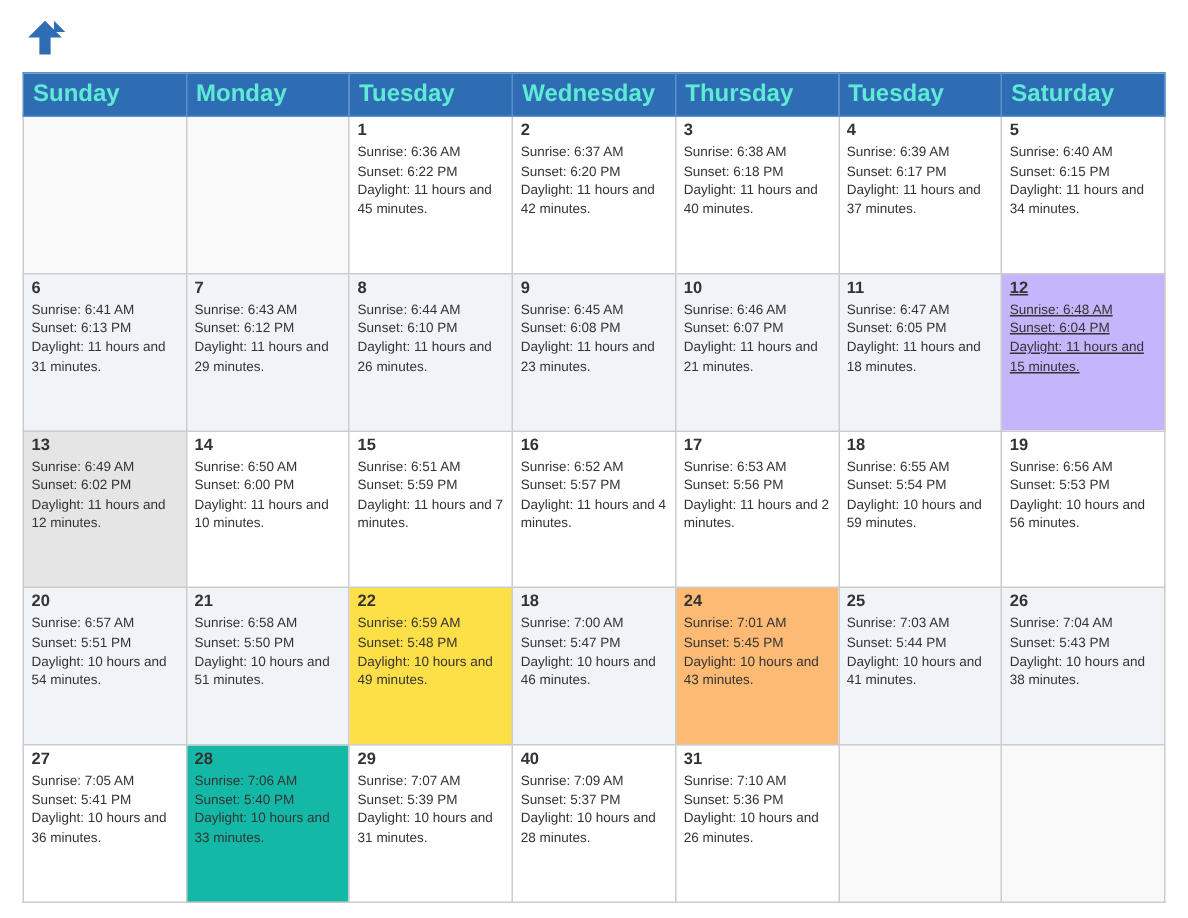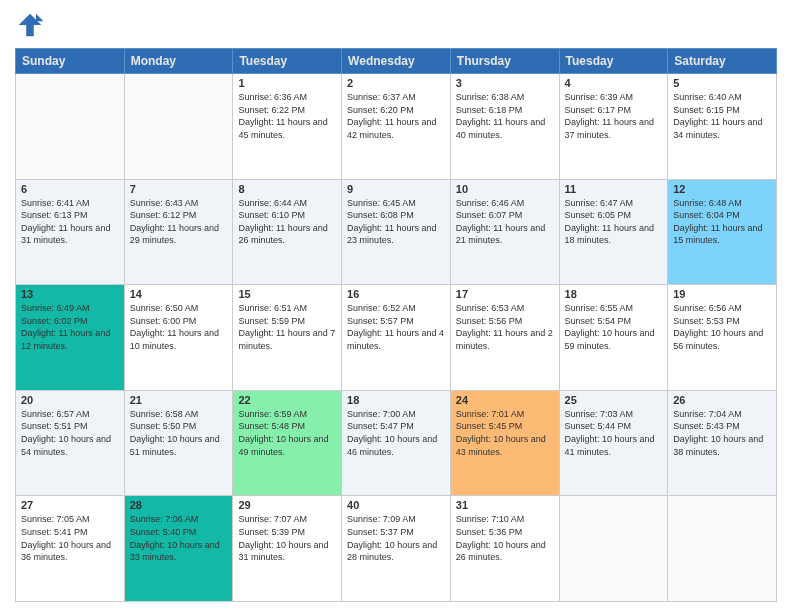--- a/index.html
+++ b/index.html
@@ -61,24 +61,24 @@
     }
     .calendar {
       flex: 1;
       border: 1px solid #ccc;
       border-collapse: collapse;
       width: 100%;
       table-layout: fixed;
     }
     .calendar th {
       background-color: #2e6db4;
-      color: #e5e5e5;
+      color: #5eead4;
       text-align: left;
       padding: 5px 6px;
-      font-size: 12px;
+      font-size: 16px;
       font-weight: bold;
       border: 1px solid #5a8fc9;
     }
     .calendar td {
       vertical-align: top;
       border: 1px solid #ccc;
       padding: 3px 5px;
       font-size: 9.5px;
       color: #333;
       height: 85px;
@@ -181,27 +181,27 @@
             <div class="day-info">Sunrise: 6:45 AM<br>Sunset: 6:08 PM<br>Daylight: 11 hours and 23 minutes.</div>
           </td>
           <td style="background: rgb(240, 244, 248);">
             <span class="day-number">10</span>
             <div class="day-info">Sunrise: 6:46 AM<br>Sunset: 6:07 PM<br>Daylight: 11 hours and 21 minutes.</div>
           </td>
           <td style="background: rgb(240, 244, 248);">
             <span class="day-number">11</span>
             <div class="day-info">Sunrise: 6:47 AM<br>Sunset: 6:05 PM<br>Daylight: 11 hours and 18 minutes.</div>
           </td>
-          <td style="background: #7dd3fc;">
+          <td style="background: #c4b5fd; text-decoration: underline;">
             <span class="day-number">12</span>
             <div class="day-info">Sunrise: 6:48 AM<br>Sunset: 6:04 PM<br>Daylight: 11 hours and 15 minutes.</div>
           </td>
         </tr>
         <tr>
-          <td style="background: #14b8a6;">
+          <td style="background: #e5e5e5;">
             <span class="day-number">13</span>
             <div class="day-info">Sunrise: 6:49 AM<br>Sunset: 6:02 PM<br>Daylight: 11 hours and 12 minutes.</div>
           </td>
           <td style="background: rgb(255, 255, 255);">
             <span class="day-number">14</span>
             <div class="day-info">Sunrise: 6:50 AM<br>Sunset: 6:00 PM<br>Daylight: 11 hours and 10 minutes.</div>
           </td>
           <td style="background: rgb(255, 255, 255);">
             <span class="day-number">15</span>
             <div class="day-info">Sunrise: 6:51 AM<br>Sunset: 5:59 PM<br>Daylight: 11 hours and 7 minutes.</div>
@@ -225,21 +225,21 @@
         </tr>
         <tr>
           <td style="background: rgb(240, 244, 248);">
             <span class="day-number">20</span>
             <div class="day-info">Sunrise: 6:57 AM<br>Sunset: 5:51 PM<br>Daylight: 10 hours and 54 minutes.</div>
           </td>
           <td style="background: rgb(240, 244, 248);">
             <span class="day-number">21</span>
             <div class="day-info">Sunrise: 6:58 AM<br>Sunset: 5:50 PM<br>Daylight: 10 hours and 51 minutes.</div>
           </td>
-          <td style="background: #86efac;">
+          <td style="background: #fde047;">
             <span class="day-number">22</span>
             <div class="day-info">Sunrise: 6:59 AM<br>Sunset: 5:48 PM<br>Daylight: 10 hours and 49 minutes.</div>
           </td>
           <td style="background: rgb(240, 244, 248);">
             <span class="day-number">18</span>
             <div class="day-info">Sunrise: 7:00 AM<br>Sunset: 5:47 PM<br>Daylight: 10 hours and 46 minutes.</div>
           </td>
           <td style="background: #fdba74;">
             <span class="day-number">24</span>
             <div class="day-info">Sunrise: 7:01 AM<br>Sunset: 5:45 PM<br>Daylight: 10 hours and 43 minutes.</div>

